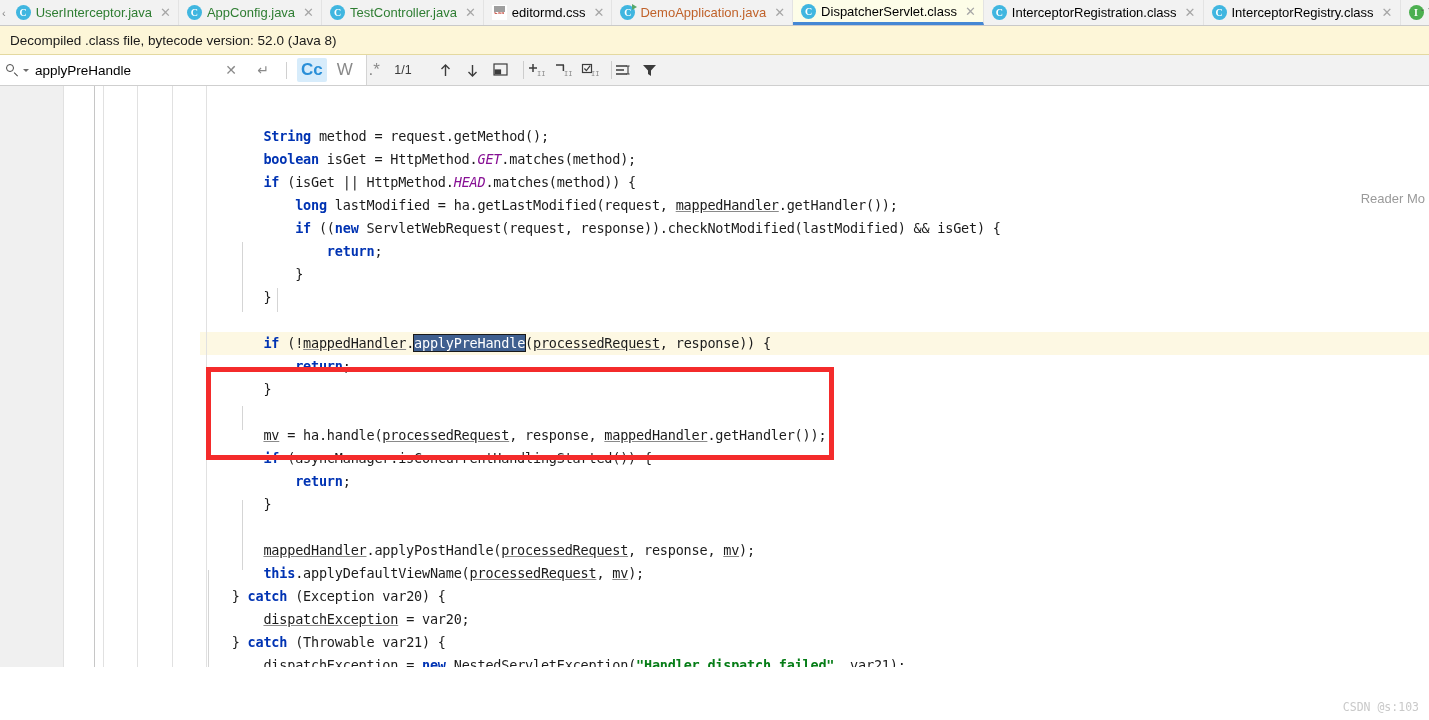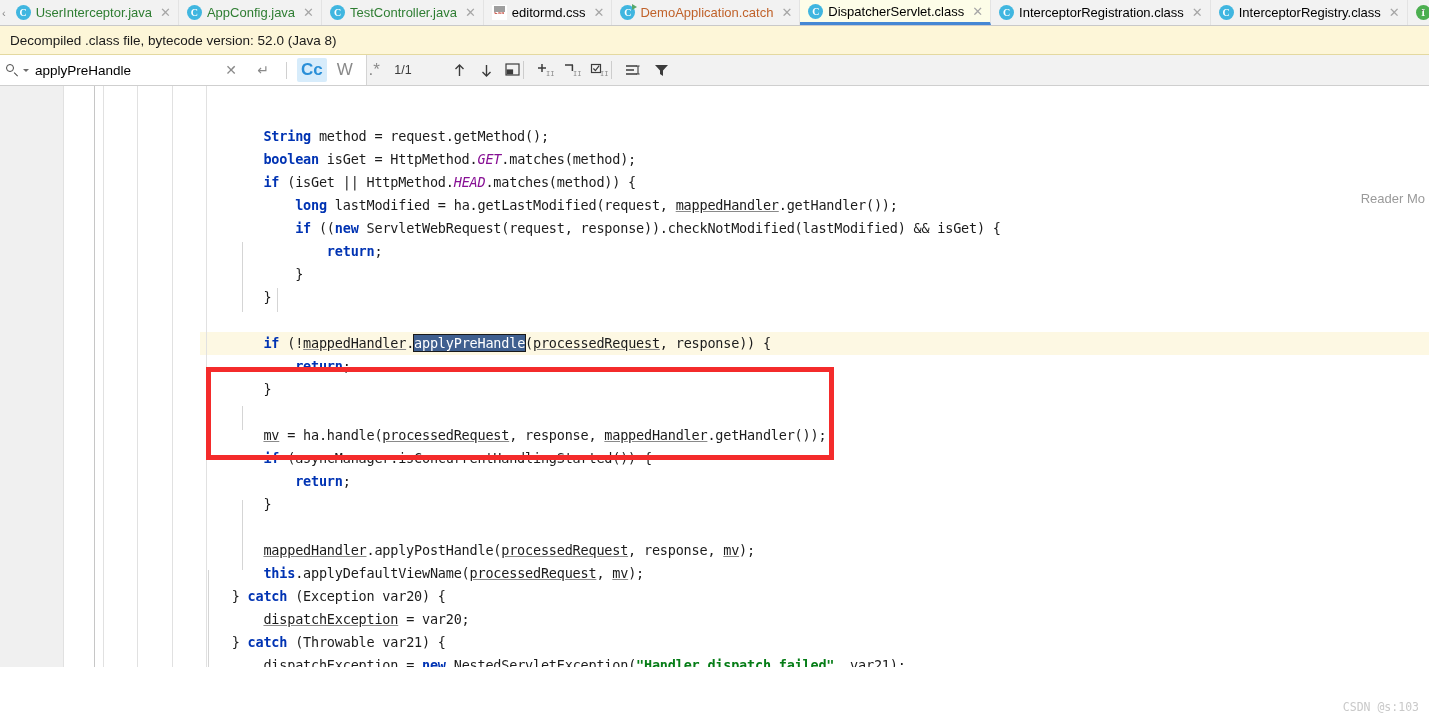--- a/index.html
+++ b/index.html
@@ -224,21 +224,21 @@
   }
   #match-count {
     width: 72px;
     text-align: center;
     color: #3a3a3a;
     font-size: 12.5px;
     flex: 0 0 auto;
   }
   .tb-ico {
     width: 27px; height: 30px;
-    display: flex; align-items: center; justify-content: flex-end;
+    display: flex; align-items: center; justify-content: flex-start;
     flex: 0 0 auto;
     color: #3c3c3c;
   }
   .tb-sep {
     width:1px; height:18px; background:#cdcdcd; margin:0 3px; flex:0 0 auto;
   }
 
   
   #editor {
     position: relative;
@@ -388,21 +388,21 @@
   </div>
 
   <div class="tab">
     <span class="ticon css">css</span>
     <span class="tab-label">editormd.css</span>
     <span class="tab-close">✕</span>
   </div>
 
   <div class="tab">
     <span class="ticon cls">C<i class="runarrow"></i></span>
-    <span class="tab-label" style="color:#c0622a">DemoApplication.catch</span>
+    <span class="tab-label" style="color:#c0622a">DemoApplication.java</span>
     <span class="tab-close">✕</span>
   </div>
 
   <div class="tab active">
     <span class="ticon cls">C</span>
     <span class="tab-label">DispatcherServlet.class</span>
     <span class="tab-close">✕</span>
   </div>
 
   <div class="tab">

